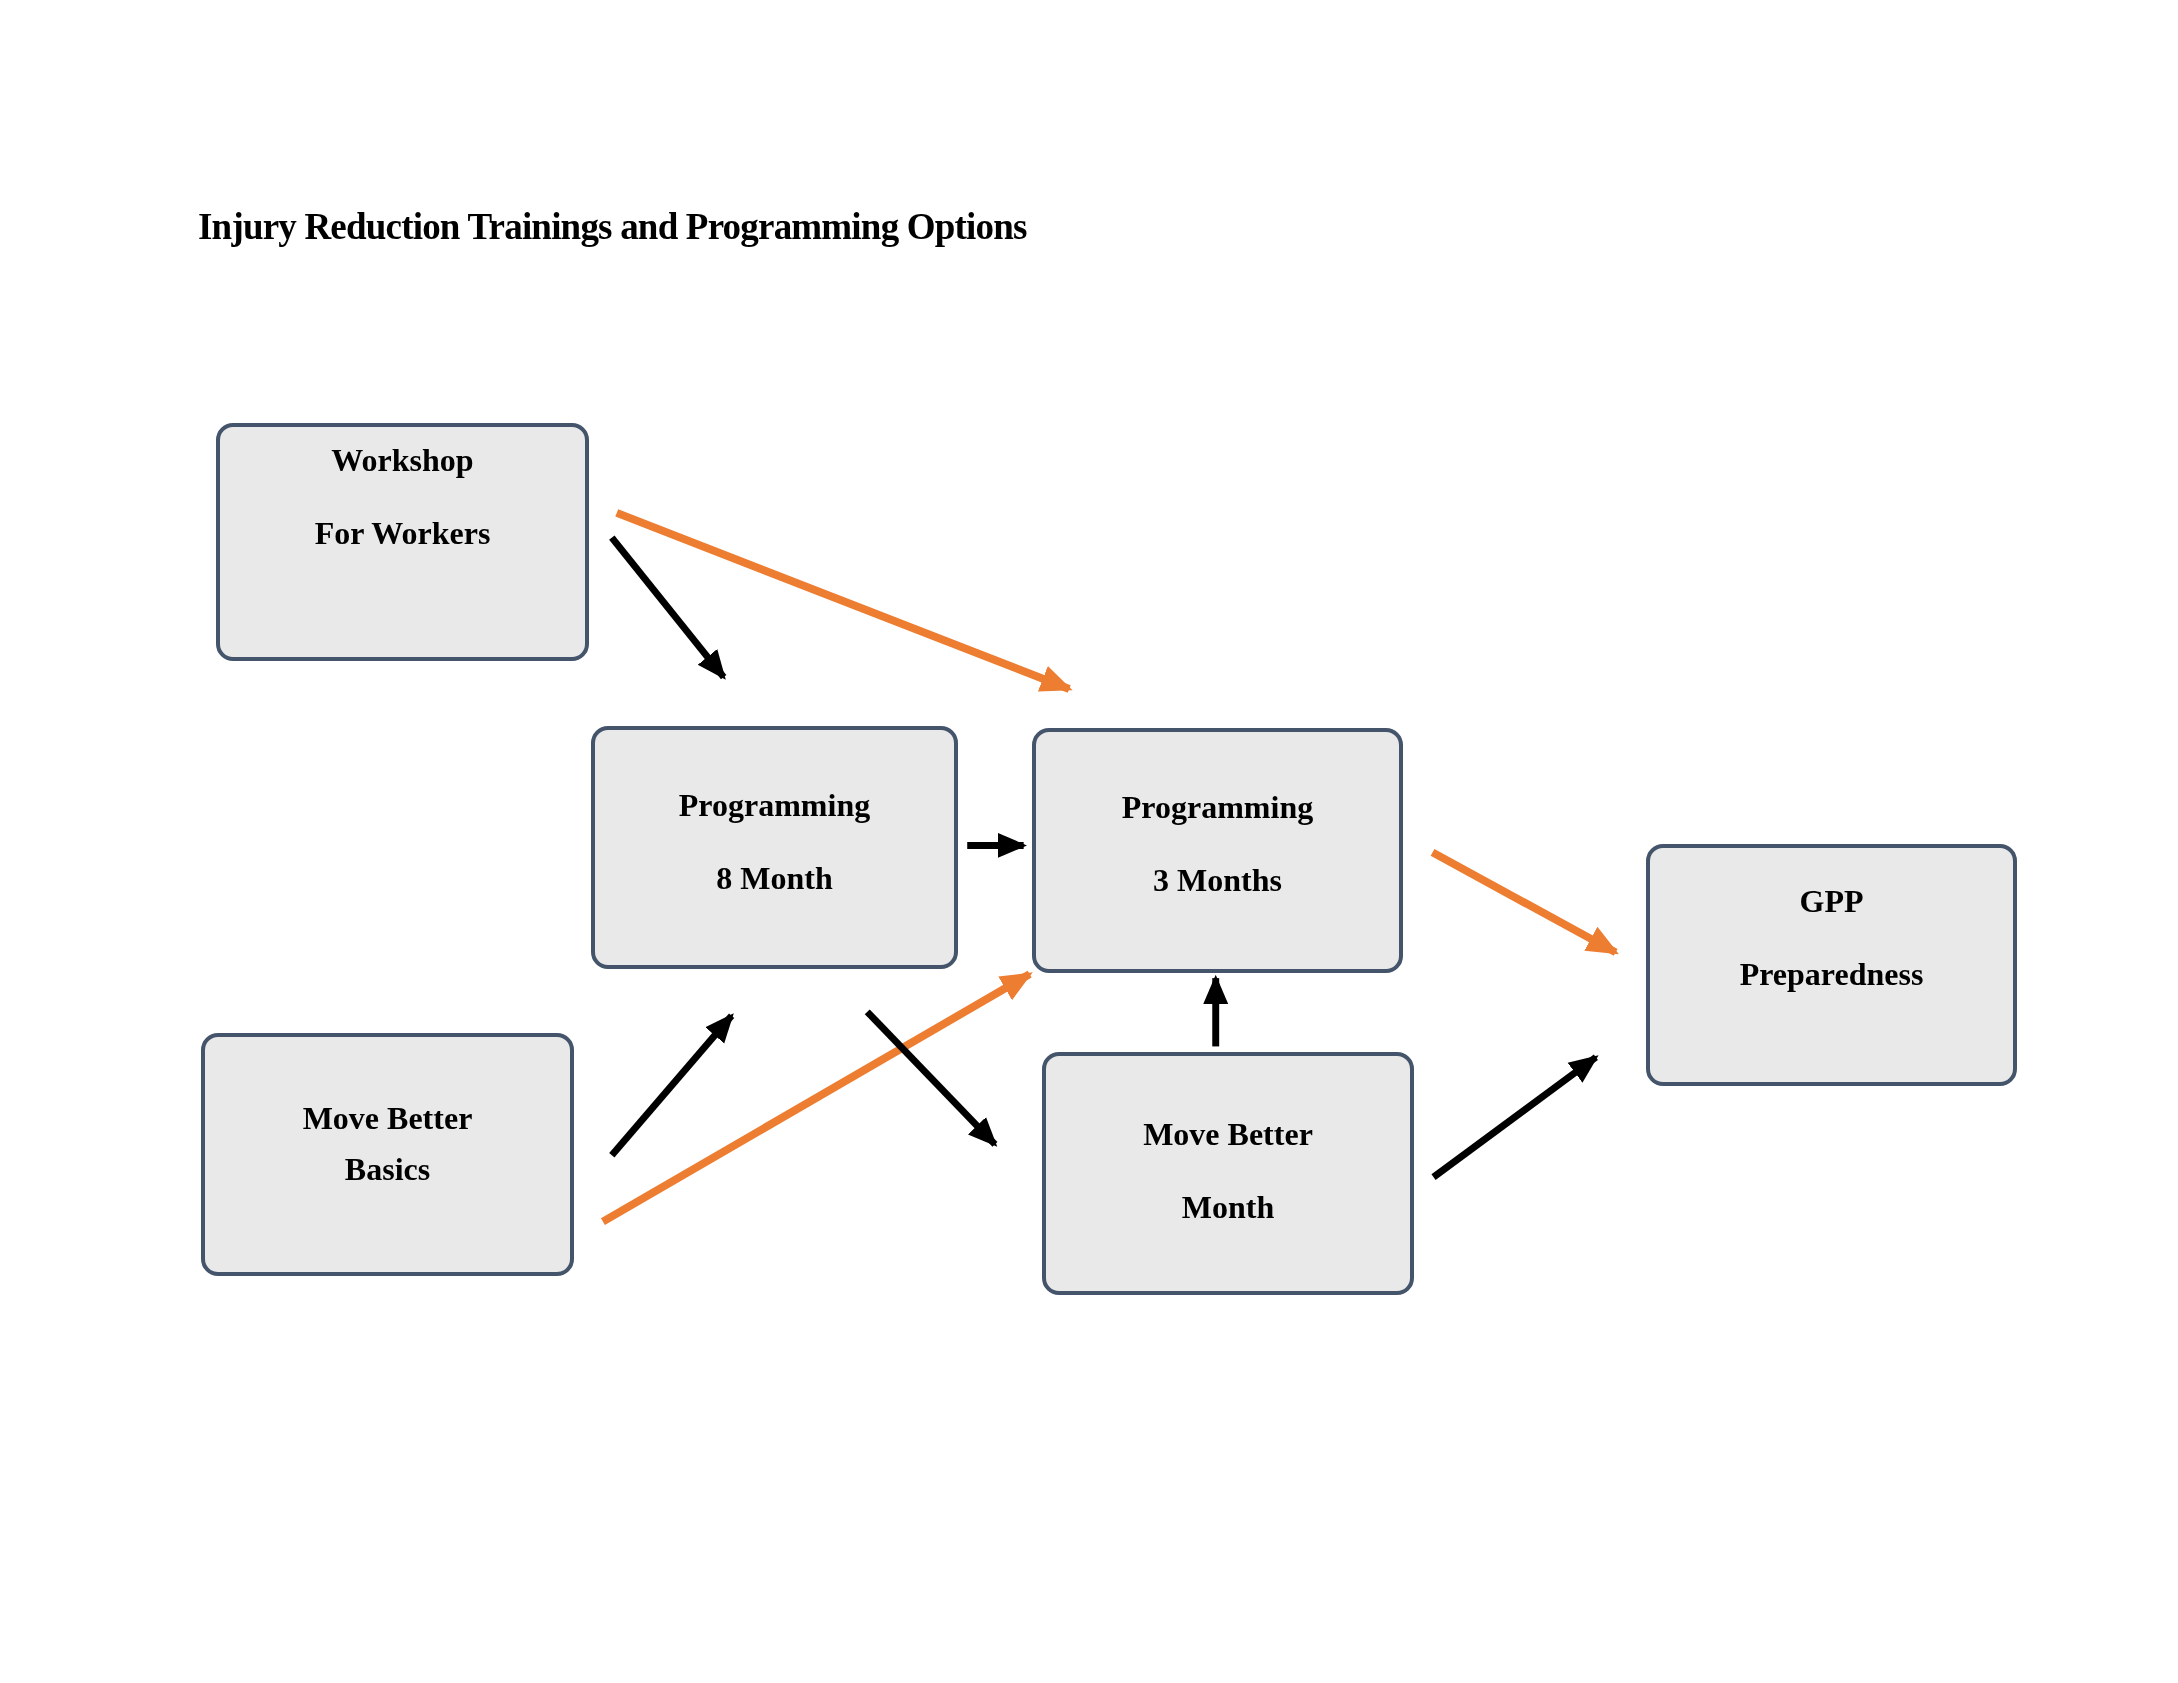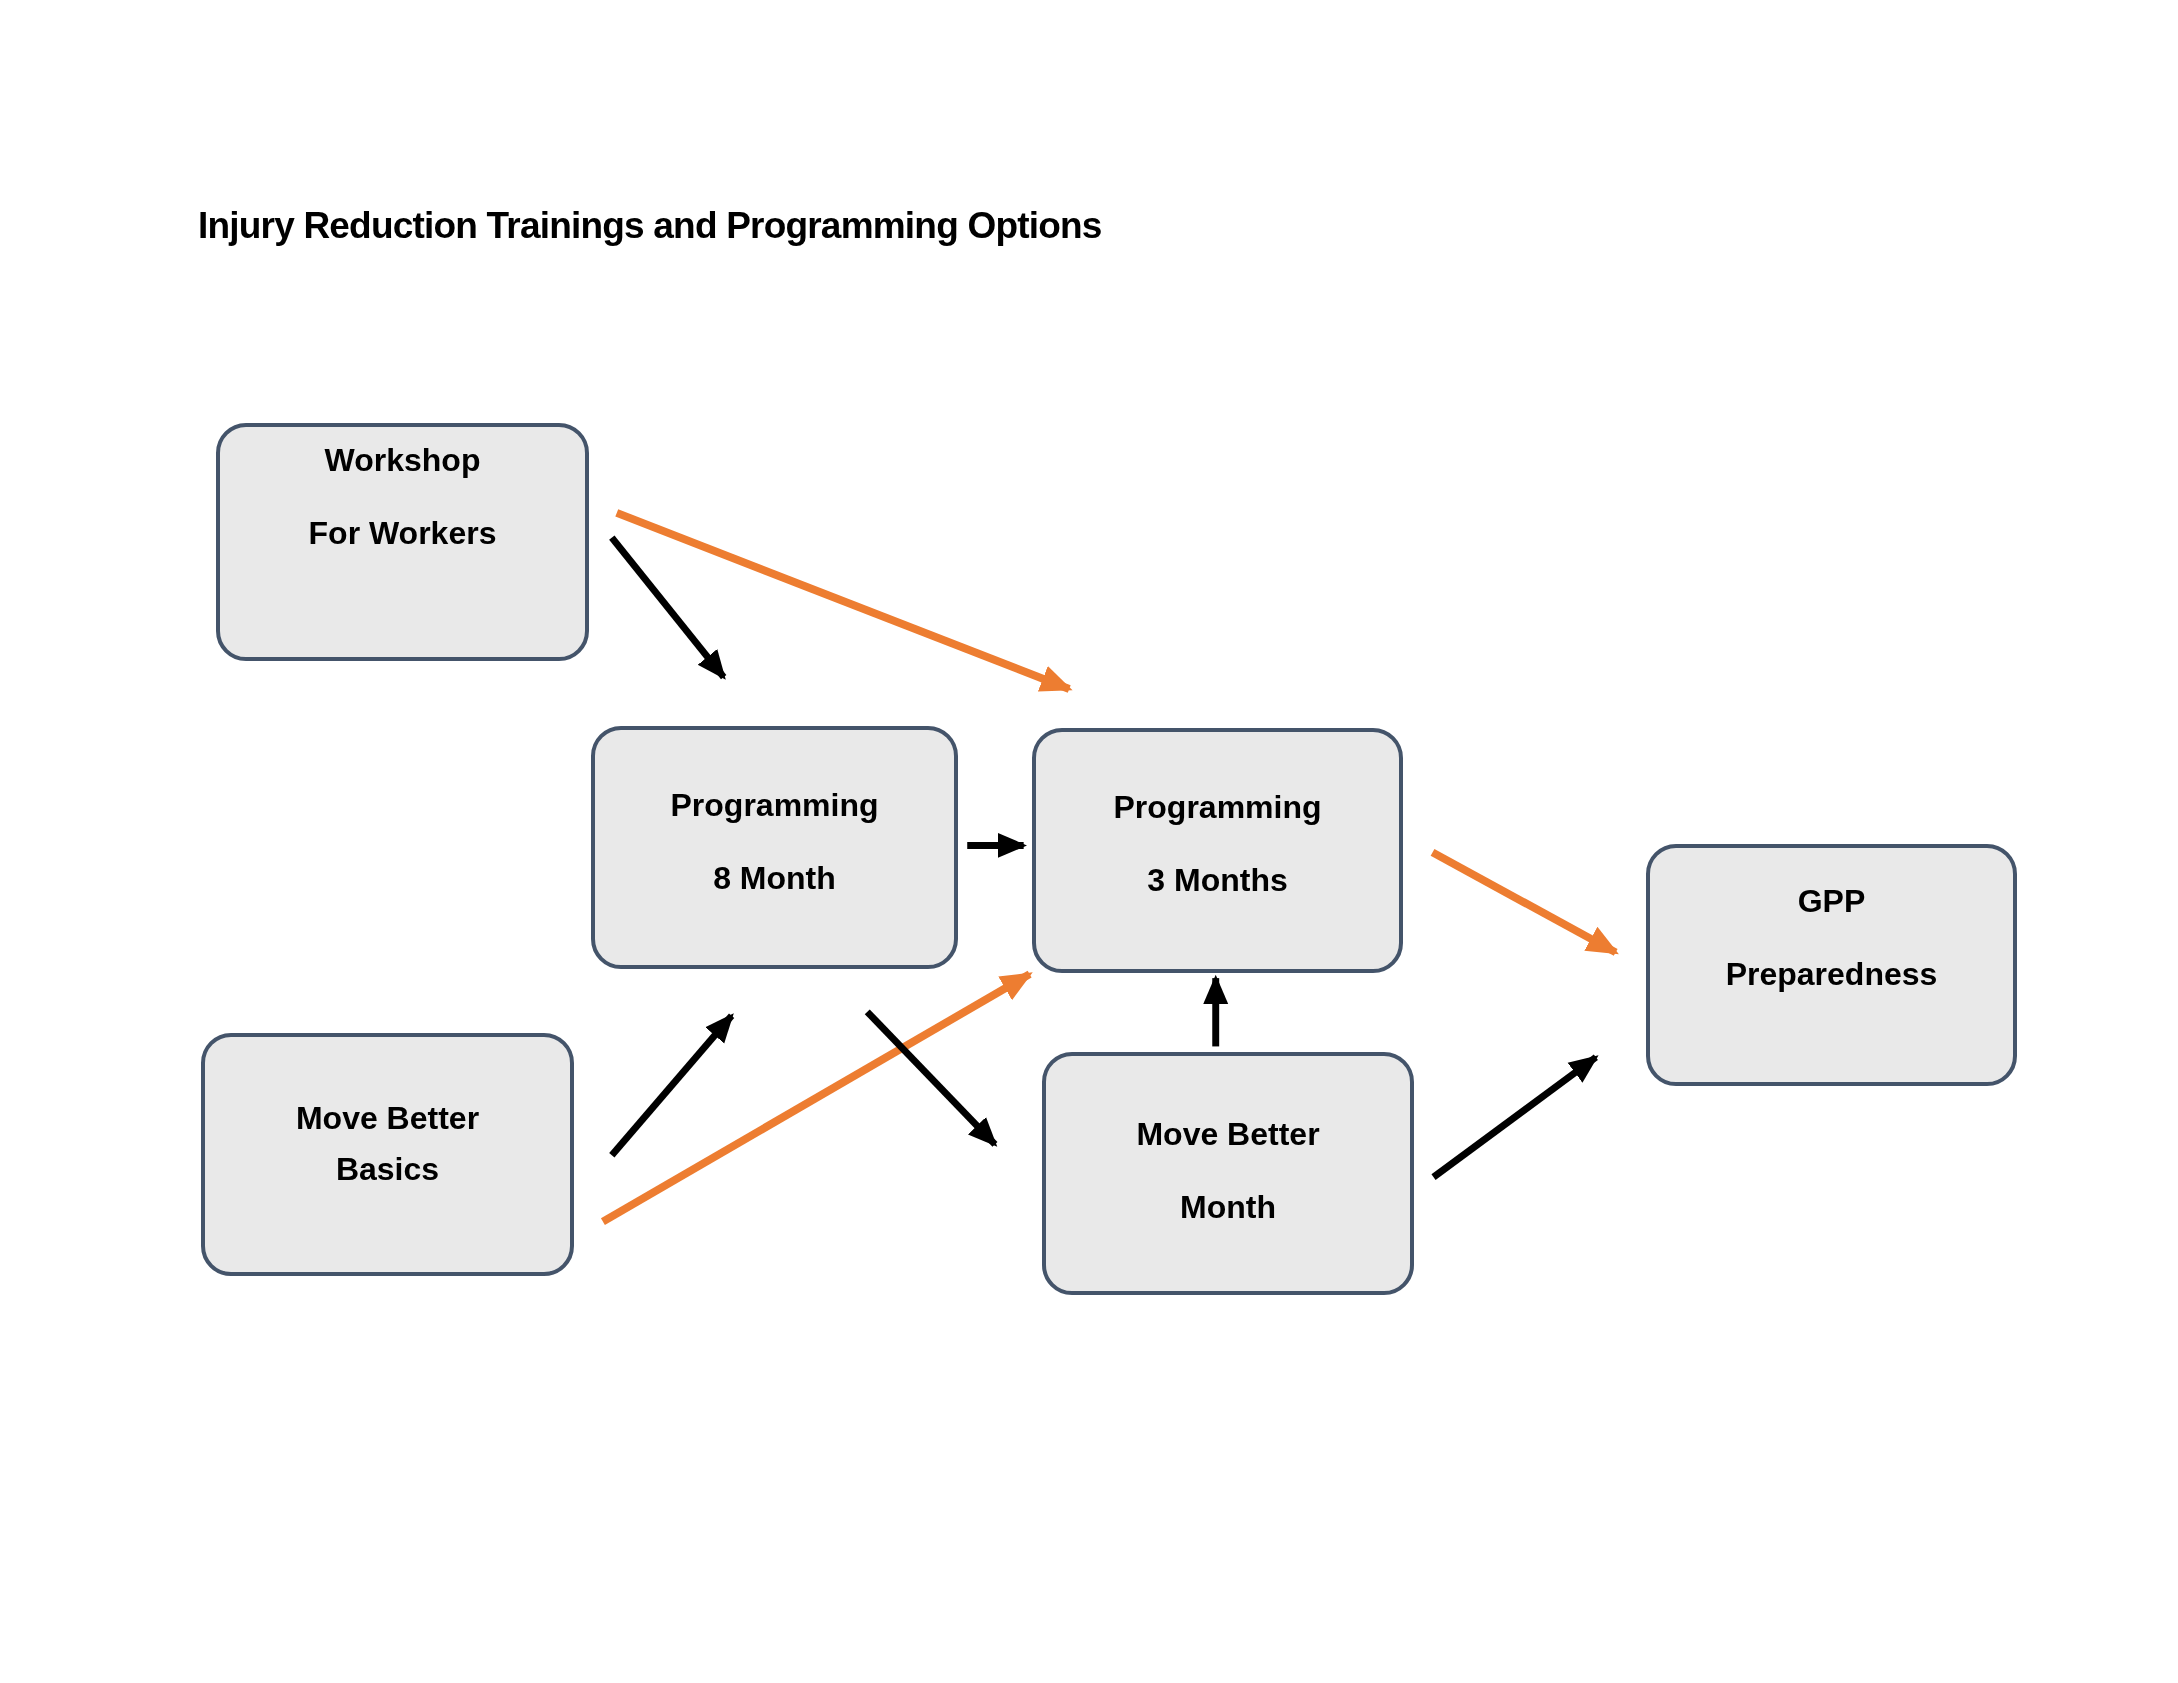--- a/index.html
+++ b/index.html
@@ -1,41 +1,41 @@
 <!DOCTYPE html>
 <html><head>
 <meta charset="utf-8">
 <style>
   html,body{margin:0;padding:0;background:#ffffff;}
   .page{
     position:relative;
     width:2178px;height:1683px;
     background:#ffffff;
-    font-family:Liberation Sans, sans-serif;
+    font-family:Liberation Serif, serif;
     overflow:hidden;
   }
   .title{
     position:absolute;
     left:198px;top:205px;
     margin:0;
     font-size:37px;
     font-weight:700;
     letter-spacing:-0.8px;
     color:#000000;
     white-space:nowrap;
   }
   #arrow-layer{
     position:absolute;left:0;top:0;width:2178px;height:1683px;
   }
   .node{
     position:absolute;
     box-sizing:border-box;
     background:#e9e9e9;
     border:4.5px solid #44546A;
-    border-radius:30px;
+    border-radius:17px;
     text-align:center;
     color:#000000;
     font-weight:700;
     font-size:32px;
   }
   .node .para{
     line-height:51px;
     margin:0 0 22px 0;
   }
   .node .para:last-child{margin-bottom:0;}

